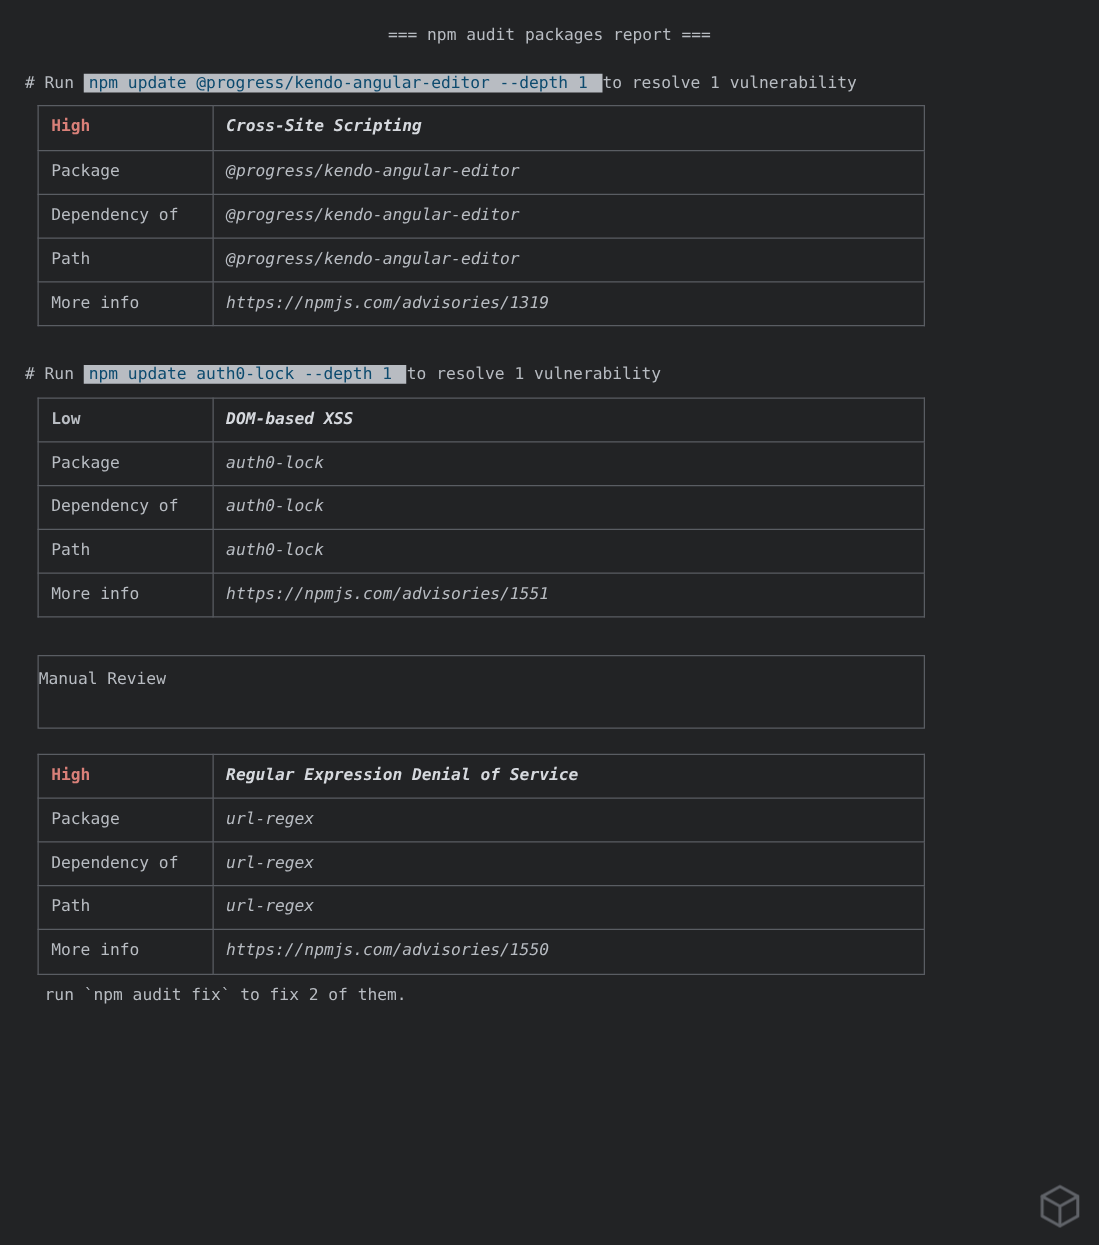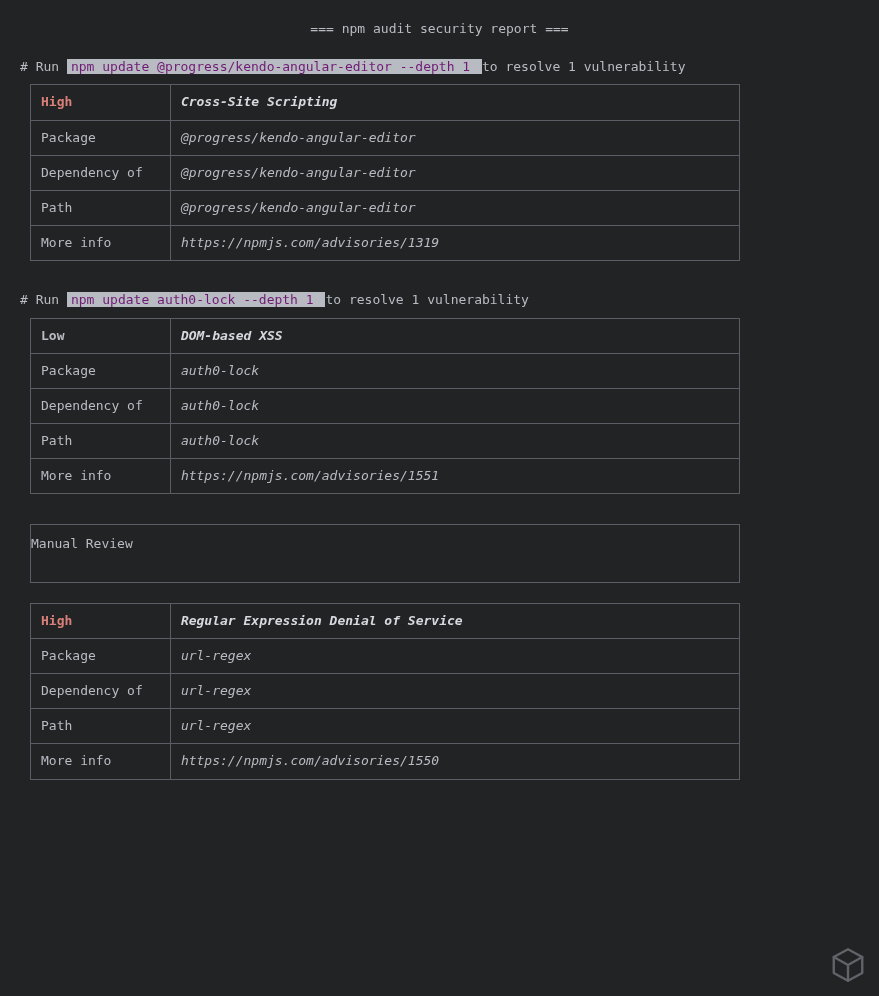--- a/index.html
+++ b/index.html
@@ -11,21 +11,21 @@
     line-height: 1.4;
     margin: 0;
     padding: 20px 20px 30px 20px;
     width: 879px;
   }
   .center { text-align: center; }
   .header-line { margin-bottom: 20px; }
   .run-line { margin-bottom: 8px; }
   .highlight {
     background: #b8bcc2;
-    color: #701a75;
+    color: #0c4a6e;
     padding: 0 4px;
   }
   .vuln-table {
     border-collapse: collapse;
     width: 710px;
     margin-left: 10px;
     margin-bottom: 30px;
   }
   .vuln-table td {
     border: 1px solid #5a5d63;
@@ -56,21 +56,21 @@
     bottom: 12px;
     width: 38px;
     height: 38px;
     opacity: 0.6;
   }
   .logo svg { width: 100%; height: 100%; }
 </style>
 </head>
 <body>
 
-<div class="center header-line">=== npm audit security report ===</div>
+<div class="center header-line">=== npm audit packages report ===</div>
 
 <div class="run-line">
   <span># Run </span><span class="highlight"> npm update @progress/kendo-angular-editor --depth 1 </span><span> to resolve 1 vulnerability</span>
 </div>
 <table class="vuln-table">
   <tbody>
       <tr>
     <td class="label-cell"><span class="sev-high">High</span></td>
     <td class="value-cell title-cell">Cross-Site Scripting</td>
   </tr>
@@ -145,20 +145,21 @@
         <td class="value-cell">url-regex</td>
       </tr>
   <tr>
         <td class="label-cell">More info</td>
         <td class="value-cell">https://npmjs.com/advisories/1550</td>
       </tr>
 </tbody>
   </table>
 
 <div class="summary">
+  <div style="white-space:pre">  run `npm audit fix` to fix 2 of them.</div>
 </div>
 
 <div class="logo">
   <svg viewBox="0 0 48 48" fill="none" stroke="#8a8e96" stroke-width="3" stroke-linejoin="round" stroke-linecap="round">
     <path d="M24 4 L42 14 L42 34 L24 44 L6 34 L6 14 Z"></path>
     <path d="M24 44 L24 24 L42 14"></path>
     <path d="M24 24 L6 14"></path>
   </svg>
 </div>
 

